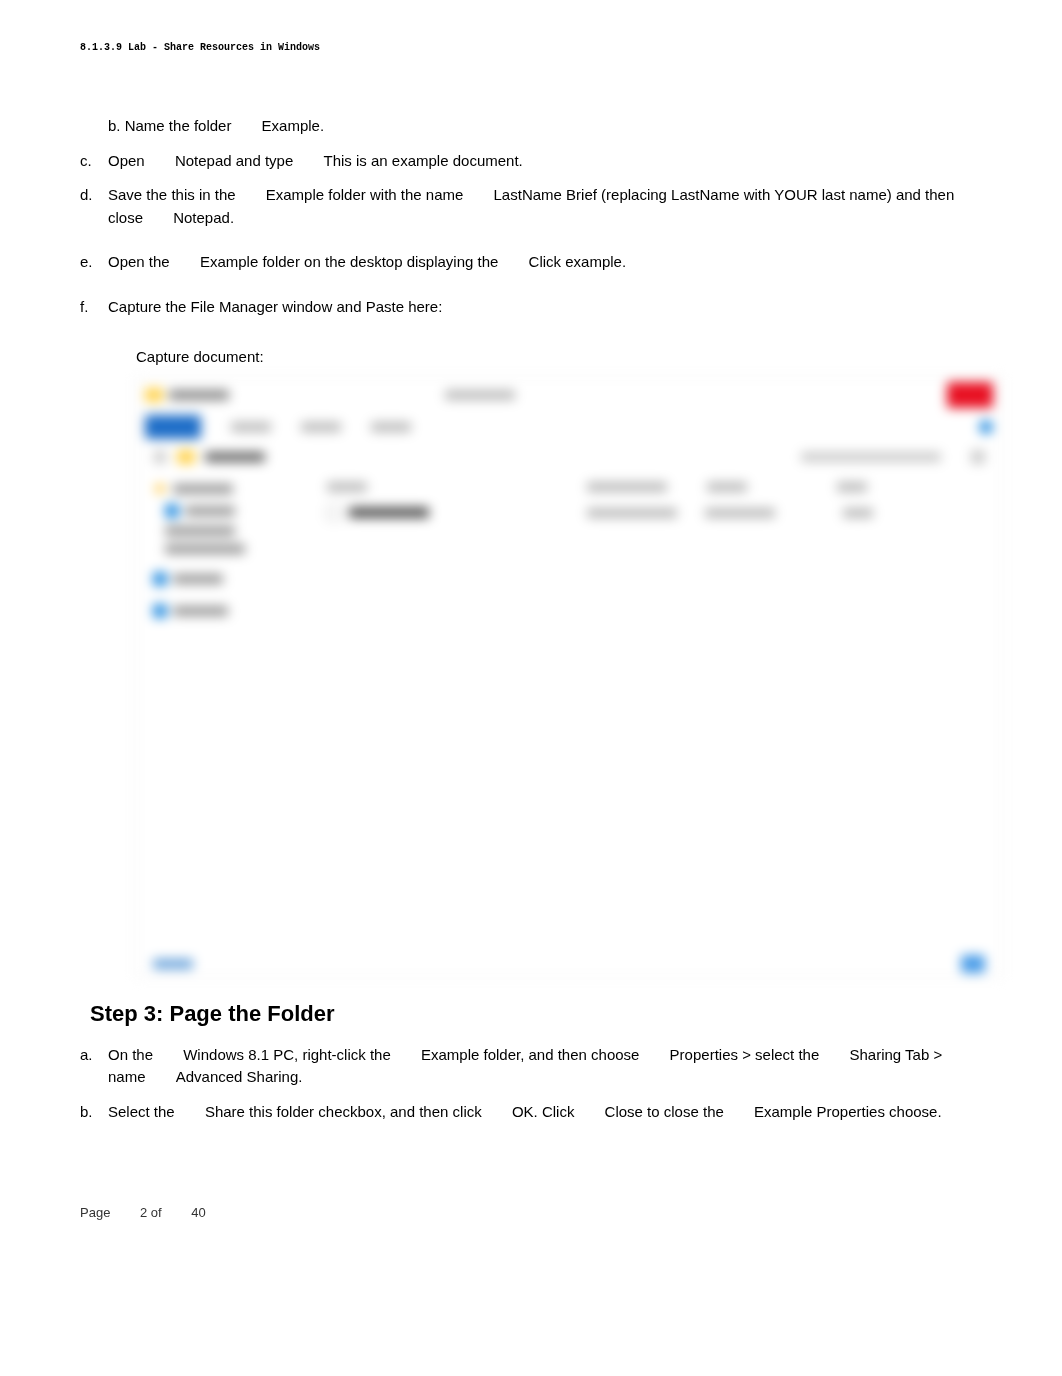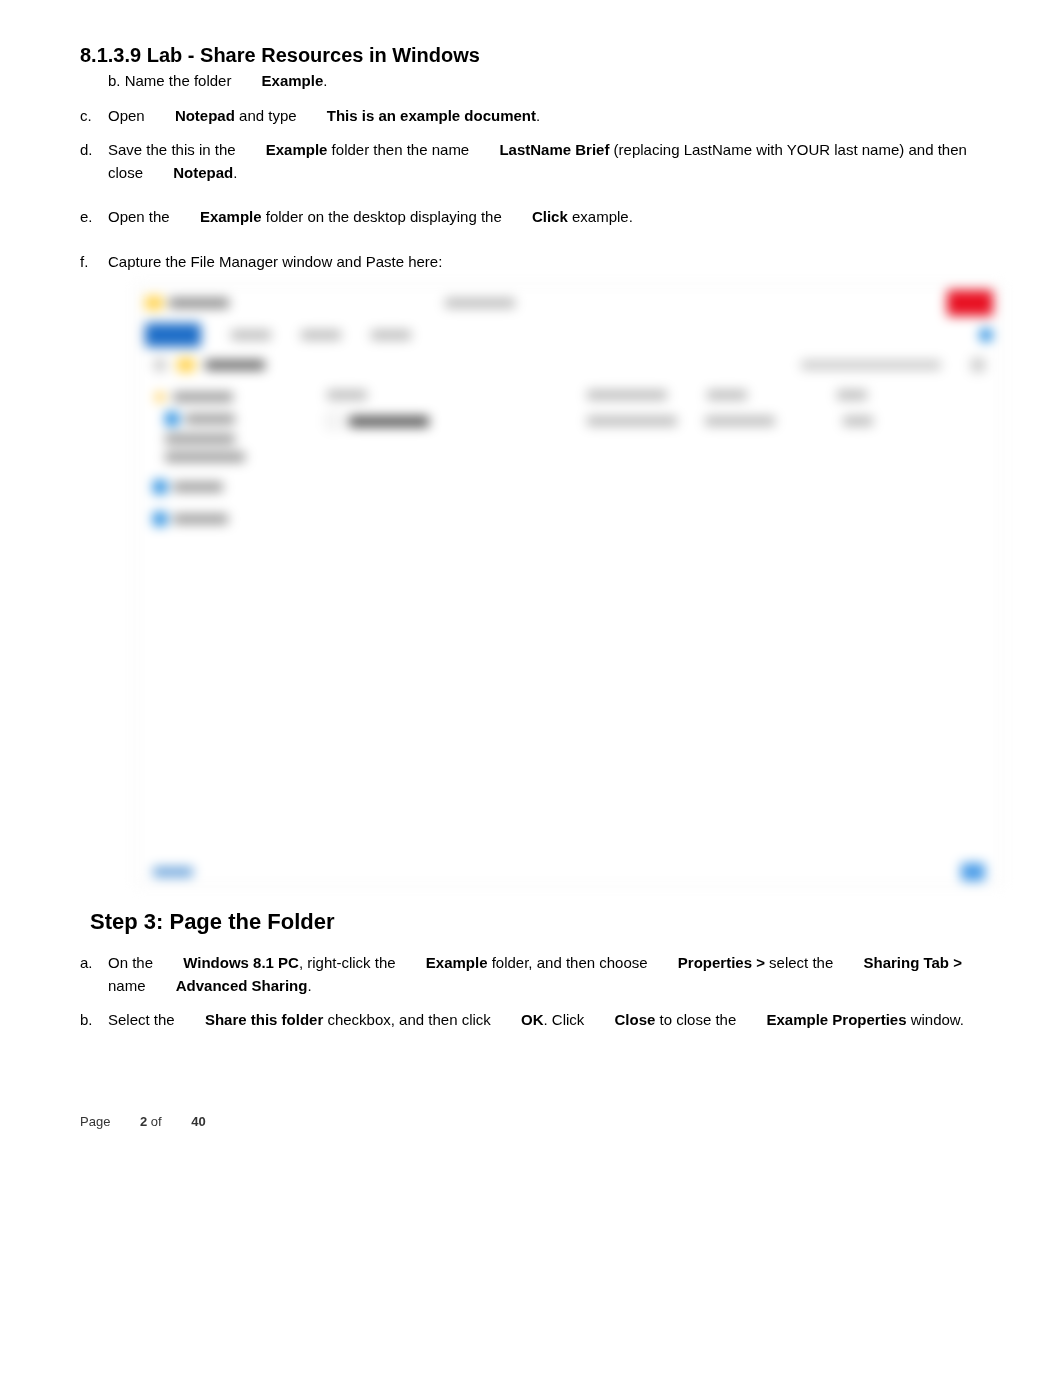--- a/index.html
+++ b/index.html
@@ -11,21 +11,23 @@
       font-family: Arial, Helvetica, sans-serif;
       background: #ffffff;
       width: 1062px;
       padding: 40px 80px 40px 80px;
       color: #000;
       font-size: 15px;
       line-height: 1.5;
     }
     .doc-title {
       font-weight: bold;
-      font-size: 20px;
+      font-size: 10px;
+      margin-bottom: 60px;
+      font-family: Liberation Mono, monospace;
     }
     .step-list {
       margin-left: 0;
     }
     .step-item {
       display: flex;
       margin-bottom: 12px;
     }
     .step-marker {
       width: 28px;
@@ -245,21 +247,21 @@
       margin: 16px 0 14px 10px;
     }
     .footer {
       display: flex;
       justify-content: space-between;
       font-size: 13px;
       margin-top: 80px;
       color: #333;
     }
     .bold {
-      font-weight: bold;
+      font-weight: normal;
       padding-left: 26px;
     }
     .gap-top {
       margin-top: 22px;
     }
   </style>
 </head>
 <body>
 
 <div class="doc-title">8.1.3.9 Lab - Share Resources in Windows</div>
@@ -276,36 +278,37 @@
   <div class="step-item">
     <div class="step-marker">c.</div>
     <div class="step-content">
       <span>Open </span><span class="bold">Notepad</span><span> and type </span><span class="bold">This is an example document</span><span>.</span>
     </div>
   </div>
 
   <div class="step-item">
     <div class="step-marker">d.</div>
     <div class="step-content">
-      <span>Save the this in the </span><span class="bold">Example</span><span> folder then the name </span><span class="bold">LastName Brief</span><span> (replacing LastName with YOUR last name) and then close </span><span class="bold">Notepad</span><span>.</span>
+      <span>Save the this in the </span><span class="bold">Example</span><span> folder with the name </span><span class="bold">LastName Brief</span><span> (replacing LastName with YOUR last name) and then close </span><span class="bold">Notepad</span><span>.</span>
     </div>
   </div>
 
   <div class="step-item gap-top">
     <div class="step-marker">e.</div>
     <div class="step-content">
       <span>Open the </span><span class="bold">Example</span><span> folder on the desktop displaying the </span><span class="bold">Click</span><span> example.</span>
     </div>
   </div>
 
   <div class="step-item gap-top">
     <div class="step-marker">f.</div>
     <div class="step-content">Capture the File Manager window and Paste here:</div>
   </div>
 
+  <div class="capture-label">Capture document:</div>
 
   <div class="screenshot">
     <div class="ss-titlebar">
       <div class="ss-folder-icon"></div>
       <div class="ss-title-text"></div>
       <div class="ss-title-center"></div>
       <div class="ss-close"></div>
     </div>
     <div class="ss-ribbon">
       <div class="ss-file-tab"></div>
@@ -377,21 +380,21 @@
   <div class="step-item">
     <div class="step-marker">a.</div>
     <div class="step-content">
       <span>On the </span><span class="bold">Windows 8.1 PC</span><span>, right-click the </span><span class="bold">Example</span><span> folder, and then choose </span><span class="bold">Properties &gt;</span><span> select the </span><span class="bold">Sharing Tab &gt;</span><span> name </span><span class="bold">Advanced Sharing</span><span>.</span>
     </div>
   </div>
 
   <div class="step-item">
     <div class="step-marker">b.</div>
     <div class="step-content">
-      <span>Select the </span><span class="bold">Share this folder</span><span> checkbox, and then click </span><span class="bold">OK</span><span>. Click </span><span class="bold">Close</span><span> to close the </span><span class="bold">Example Properties</span><span> window.</span>
+      <span>Select the </span><span class="bold">Share this folder</span><span> checkbox, and then click </span><span class="bold">OK</span><span>. Click </span><span class="bold">Close</span><span> to close the </span><span class="bold">Example Properties</span><span> choose.</span>
     </div>
   </div>
 
 </div>
 
 <div class="footer">
   <div>
     <span>Page </span><span class="bold">2</span><span> of </span><span class="bold">40</span>
   </div>
 </div>

